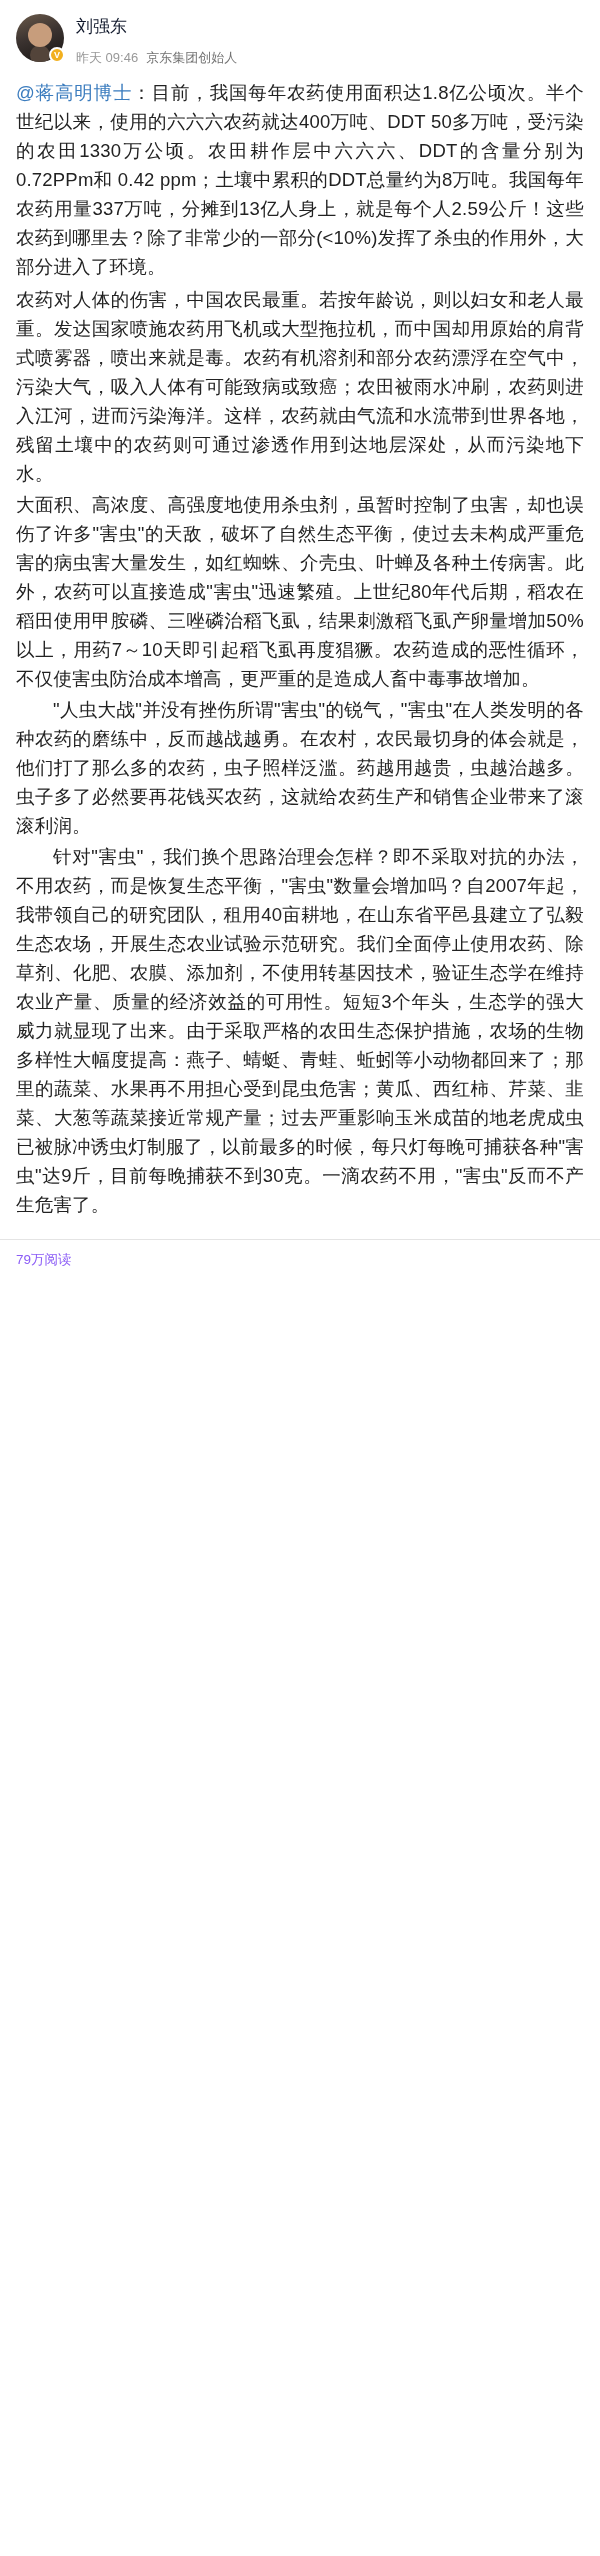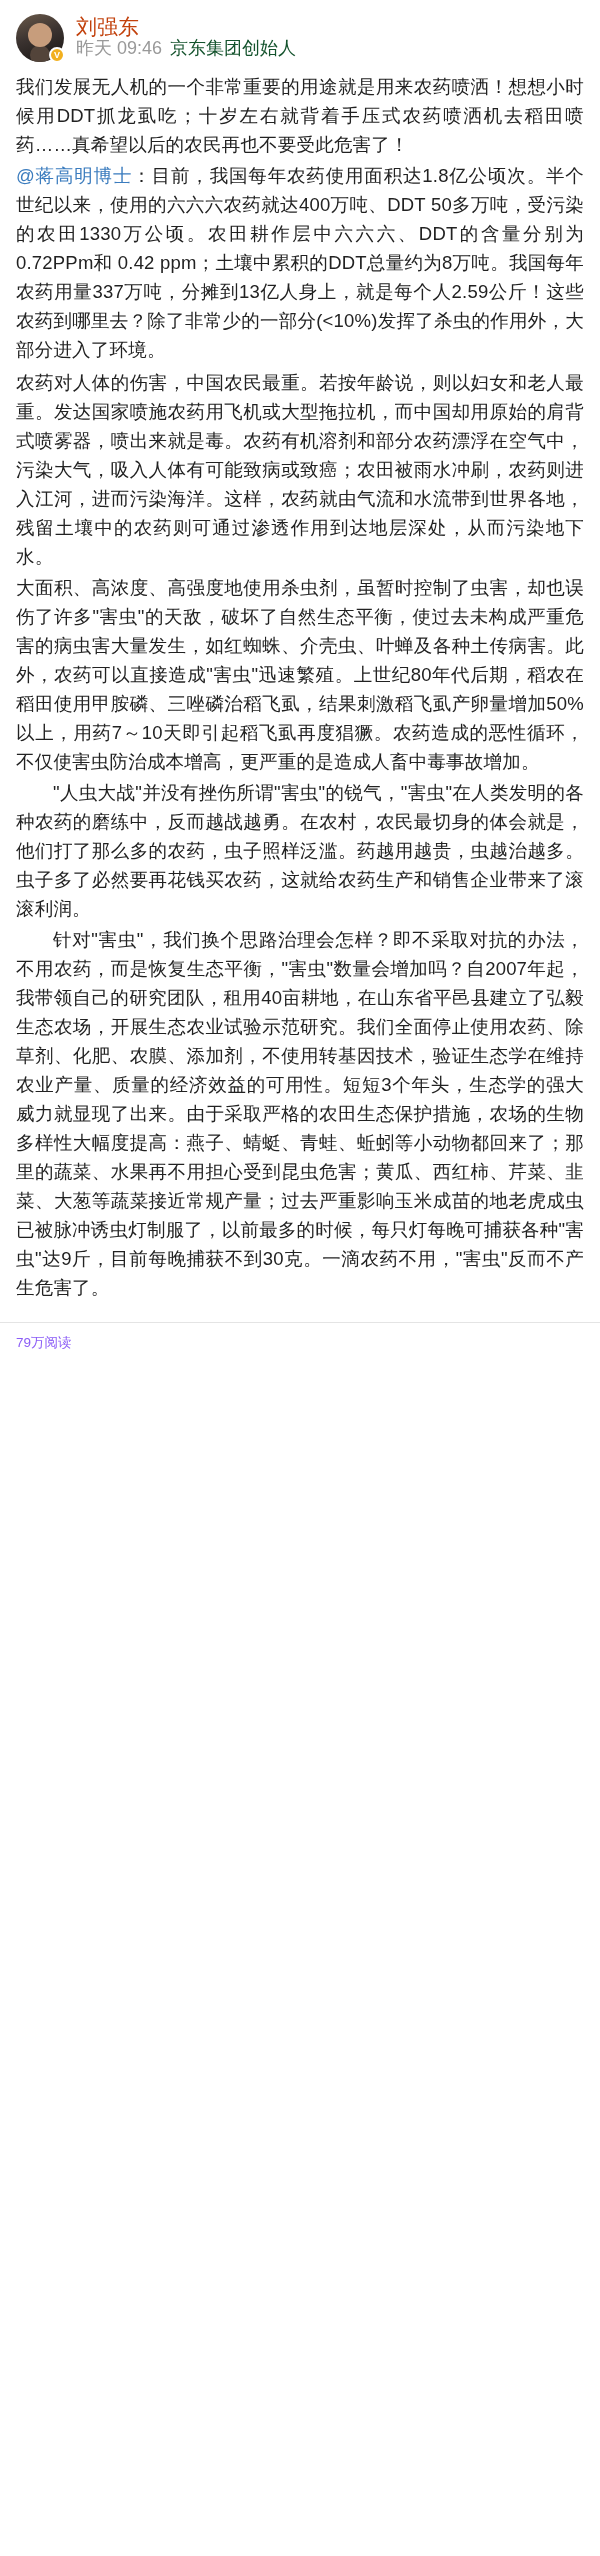--- a/index.html
+++ b/index.html
@@ -68,37 +68,37 @@
     font-weight: bold;
   }
   .head-text {
     display: flex;
     flex-direction: column;
     justify-content: center;
     padding-top: 2px;
     min-width: 0;
   }
   .author-name {
-    font-size: 21px;
+    font-size: 17px;
     line-height: 22px;
-    color: #c2410c;
+    color: #0f172a;
     font-weight: normal;
-    margin-bottom: 2px;
+    margin-bottom: 11px;
   }
   .meta-line {
-    font-size: 18px;
+    font-size: 13px;
     line-height: 17px;
     color: #999999;
     display: flex;
     align-items: flex-start;
     flex-wrap: wrap;
   }
   .meta-time { color: #999999; }
   .meta-sep { width: 8px; display: inline-block; }
-  .meta-source { color: #14532d; }
+  .meta-source { color: #737373; }
 
   
   .content {
     padding: 0 16px 6px 16px;
     font-size: 18.5px;
     line-height: 29px;
     color: #222222;
     letter-spacing: 0.2px;
     text-align: justify;
   }
@@ -141,23 +141,20 @@
       <div class="author-name">刘强东</div>
       <div class="meta-line">
         <span class="meta-time">昨天 09:46</span>
         <span class="meta-sep"></span>
         <span class="meta-source">京东集团创始人</span>
       </div>
     </div>
   </div>
 
   <div class="content">
-    <p>
-      <span>我们发展无人机的一个非常重要的用途就是用来农药喷洒！想想小时候用DDT抓龙虱吃；十岁左右就背着手压式农药喷洒机去稻田喷药……真希望以后的农民再也不要受此危害了！</span>
-    </p>
     <div class="para-gap"></div>
     <p>
       <span class="mention">@蒋高明博士</span><span>：目前，我国每年农药使用面积达1.8亿公顷次。半个世纪以来，使用的六六六农药就达400万吨、DDT 50多万吨，受污染的农田1330万公顷。农田耕作层中六六六、DDT的含量分别为0.72PPm和 0.42 ppm；土壤中累积的DDT总量约为8万吨。我国每年农药用量337万吨，分摊到13亿人身上，就是每个人2.59公斤！这些农药到哪里去？除了非常少的一部分(&lt;10%)发挥了杀虫的作用外，大部分进入了环境。</span>
     </p>
     <div class="para-gap"></div>
     <div class="para-gap"></div>
     <p>
       <span>农药对人体的伤害，中国农民最重。若按年龄说，则以妇女和老人最重。发达国家喷施农药用飞机或大型拖拉机，而中国却用原始的肩背式喷雾器，喷出来就是毒。农药有机溶剂和部分农药漂浮在空气中，污染大气，吸入人体有可能致病或致癌；农田被雨水冲刷，农药则进入江河，进而污染海洋。这样，农药就由气流和水流带到世界各地，残留土壤中的农药则可通过渗透作用到达地层深处，从而污染地下水。</span>
     </p>
     <div class="para-gap"></div>

